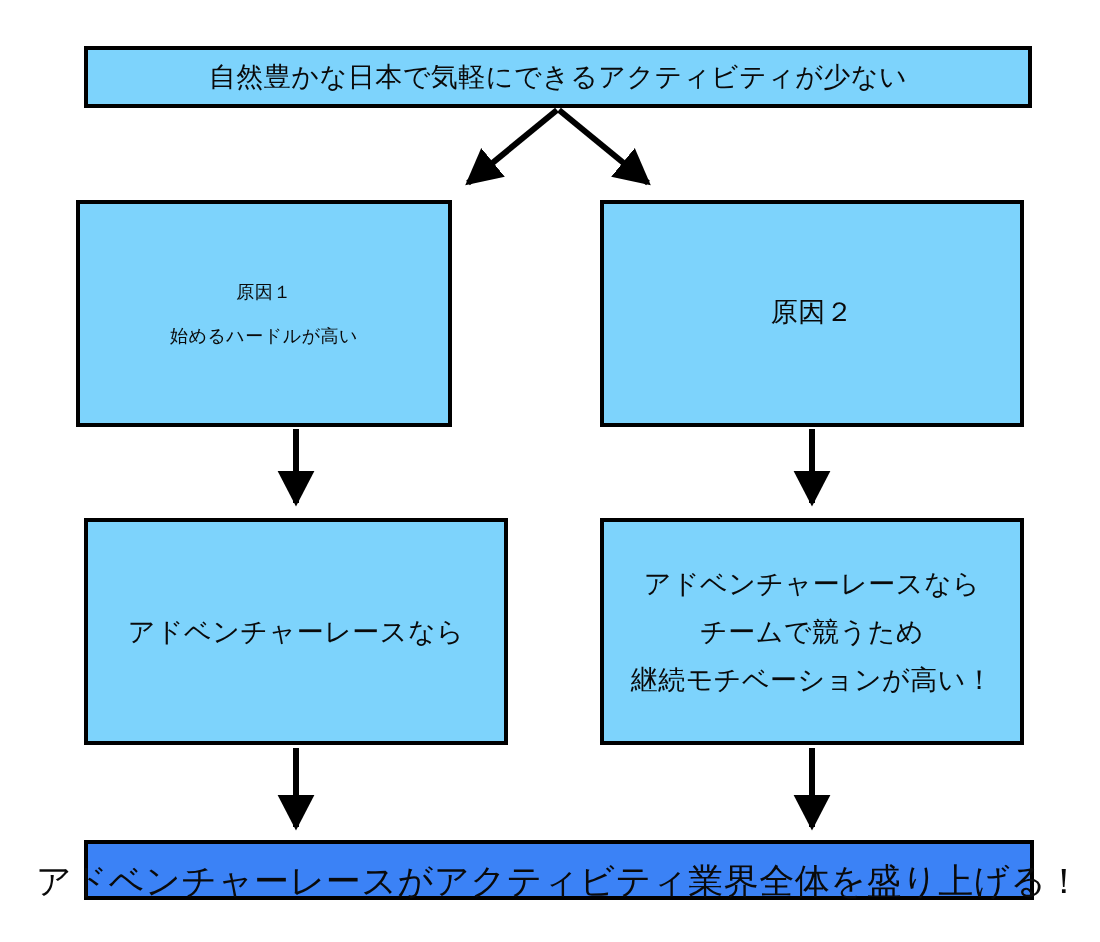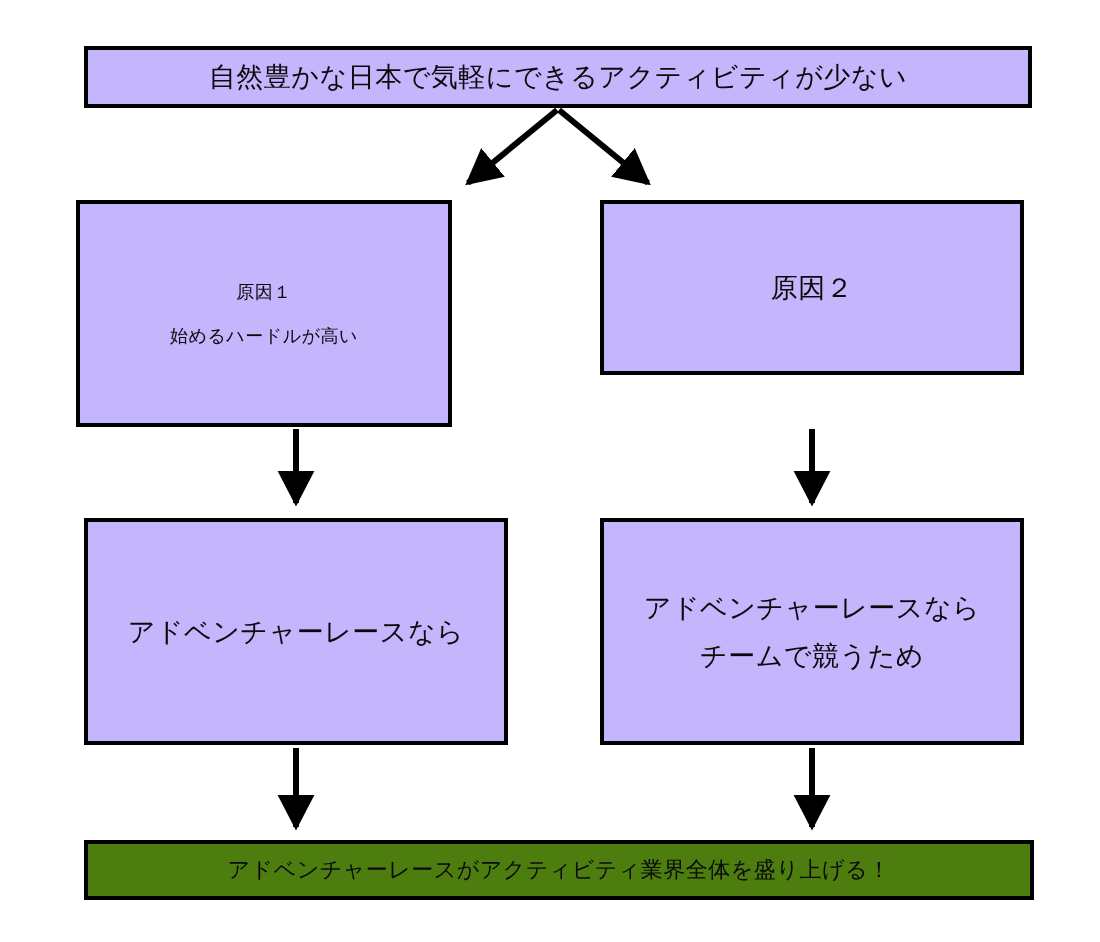--- a/index.html
+++ b/index.html
@@ -18,21 +18,21 @@
     position: absolute;
     left: 0;
     top: 0;
     width: 1100px;
     height: 942px;
   }
   .node {
     position: absolute;
     box-sizing: border-box;
     border: 4px solid #000000;
-    background: #c4b5fd;
+    background: #7dd3fc;
     display: flex;
     flex-direction: column;
     align-items: center;
     justify-content: center;
     text-align: center;
     color: #0a0a0a;
     letter-spacing: 0.5px;
   }
   .node .line {
     display: block;
@@ -55,23 +55,24 @@
     top: 200px;
     width: 376px;
     height: 227px;
     font-size: 18px;
     line-height: 44px;
   }
   #cause2-node {
     left: 600px;
     top: 200px;
     width: 424px;
-    height: 175px;
+    height: 227px;
     font-size: 27px;
     line-height: 44px;
+    font-family: Liberation Mono, monospace;
   }
 
   
   #solution1-node {
     left: 84px;
     top: 518px;
     width: 424px;
     height: 227px;
     font-size: 27px;
     line-height: 48px;
@@ -84,23 +85,24 @@
     font-size: 27px;
     line-height: 48px;
   }
 
   
   #conclusion-node {
     left: 84px;
     top: 840px;
     width: 950px;
     height: 60px;
-    font-size: 22px;
+    font-size: 35px;
     line-height: 30px;
-    background: #4d7c0f;
+    background: #3b82f6;
+    justify-content: flex-end;
   }
 
   #connector-layer {
     position: absolute;
     left: 0;
     top: 0;
     width: 1100px;
     height: 942px;
     pointer-events: none;
   }
@@ -143,19 +145,20 @@
     <span class="line">原因２</span>
   </div>
 
   <div class="node" id="solution1-node">
     <span class="line">アドベンチャーレースなら</span>
   </div>
 
   <div class="node" id="solution2-node">
     <span class="line">アドベンチャーレースなら</span>
     <span class="line">チームで競うため</span>
+    <span class="line">継続モチベーションが高い！</span>
   </div>
 
   <div class="node" id="conclusion-node">
     <span class="line">アドベンチャーレースがアクティビティ業界全体を盛り上げる！</span>
   </div>
 
 </div>
 
 </body></html>

